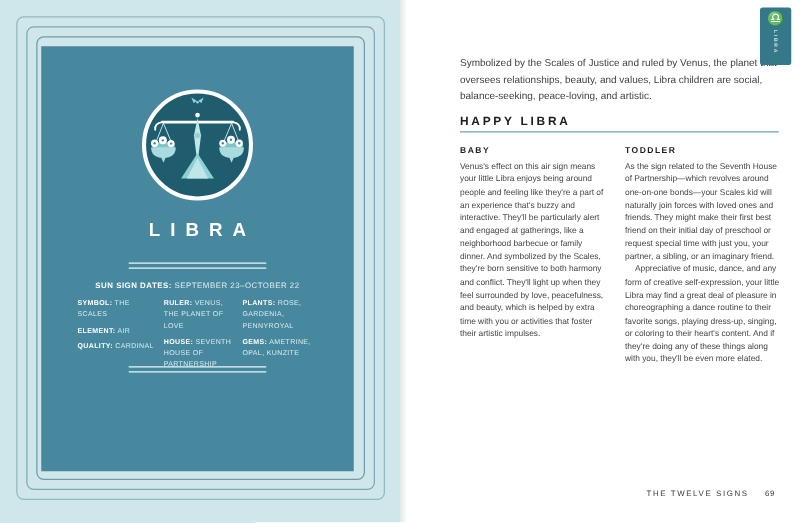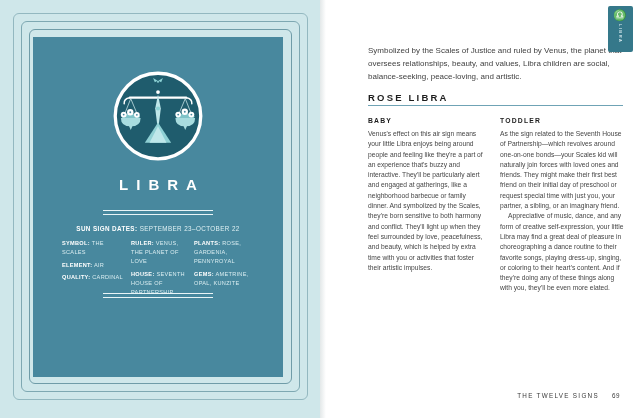--- a/index.html
+++ b/index.html
@@ -180,21 +180,21 @@
         </div>
       </div>
 
       <div class="dbl-line bottom"></div>
     </div>
   </div>
 
   <div class="right-page">
     <p class="intro">Symbolized by the Scales of Justice and ruled by Venus, the planet that oversees relationships, beauty, and values, Libra children are social, balance-seeking, peace-loving, and artistic.</p>
 
-    <h2 class="section-title">ROSE LIBRA</h2>
+    <h2 class="section-title">HAPPY LIBRA</h2>
     <hr class="section-rule">
 
     <div class="cols">
       <div class="col b">
         <h3>BABY</h3>
         <p>Venus's effect on this air sign means your little Libra enjoys being around people and feeling like they're a part of an experience that's buzzy and interactive. They'll be particularly alert and engaged at gatherings, like a neighborhood barbecue or family dinner. And symbolized by the Scales, they're born sensitive to both harmony and conflict. They'll light up when they feel surrounded by love, peacefulness, and beauty, which is helped by extra time with you or activities that foster their artistic impulses.</p>
       </div>
       <div class="col t">
         <h3>TODDLER</h3>
         <p>As the sign related to the Seventh House of Partnership—which revolves around one-on-one bonds—your Scales kid will naturally join forces with loved ones and friends. They might make their first best friend on their initial day of preschool or request special time with just you, your partner, a sibling, or an imaginary friend.</p>

